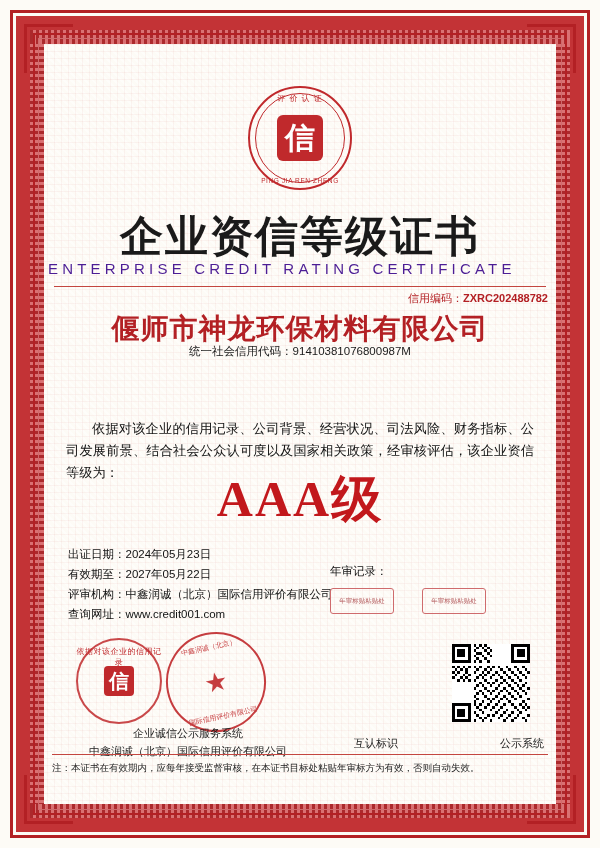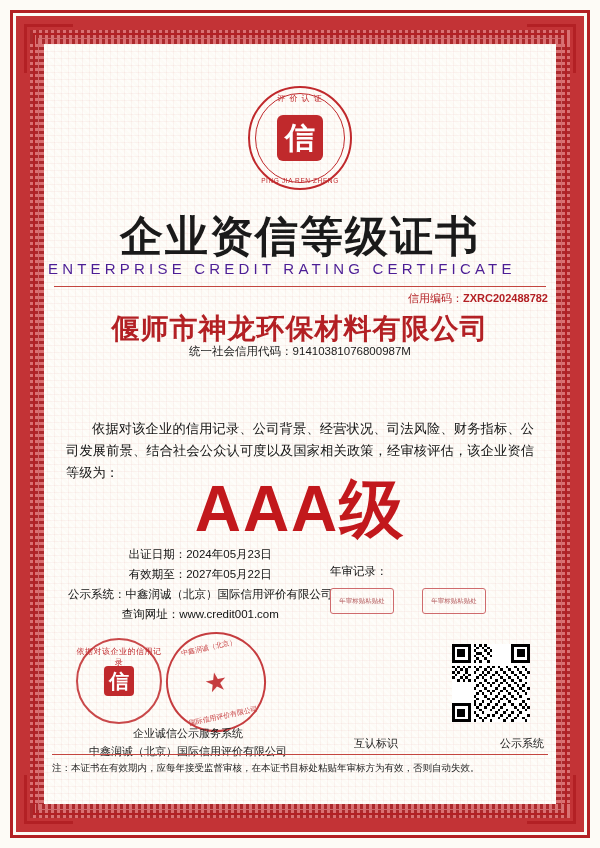--- a/index.html
+++ b/index.html
@@ -141,28 +141,28 @@
     position:absolute;left:18px;right:18px;top:322px;
     font-family:Liberation Sans, sans-serif;
     font-size:13.2px;line-height:22px;color:#111;text-align:justify;
     text-indent:26px;
     margin-top:48px;
   }
 
   
   .grade{
     position:absolute;left:0;right:0;top:418px;text-align:center;
-    font-family:Liberation Sans, sans-serif;
-    font-size:64px;font-weight:bold;color:#c2181c;letter-spacing:2px;
+    font-family:Liberation Serif, serif;
+    font-size:50px;font-weight:bold;color:#c2181c;letter-spacing:2px;
   }
 
   
   .info{
     position:absolute;left:20px;top:496px;
-    font-size:11.5px;color:#111;line-height:20px;text-align:center;
+    font-size:11.5px;color:#111;line-height:20px;
   }
   .info .row{white-space:nowrap;}
   .info .label{display:inline-block;}
   .annual{
     position:absolute;left:282px;top:516px;
     font-size:11.5px;color:#111;
   }
   .stamp-boxes{
     position:absolute;left:282px;top:540px;
     display:flex;gap:28px;
@@ -278,21 +278,21 @@
     <div class="grade">AAA级</div>
 
     <div class="info">
       <div class="row">
         <span class="label">出证日期：</span><span>2024年05月23日</span>
       </div>
       <div class="row">
         <span class="label">有效期至：</span><span>2027年05月22日</span>
       </div>
       <div class="row">
-        <span class="label">公示系统：</span><span>中鑫润诚（北京）国际信用评价有限公司</span>
+        <span class="label">评审机构：</span><span>中鑫润诚（北京）国际信用评价有限公司</span>
       </div>
       <div class="row">
         <span class="label">查询网址：</span><span>www.credit001.com</span>
       </div>
     </div>
 
     <div class="annual">年审记录：</div>
     <div class="stamp-boxes">
       <div class="stamp-box">年审标贴粘贴处</div>
       <div class="stamp-box">年审标贴粘贴处</div>

